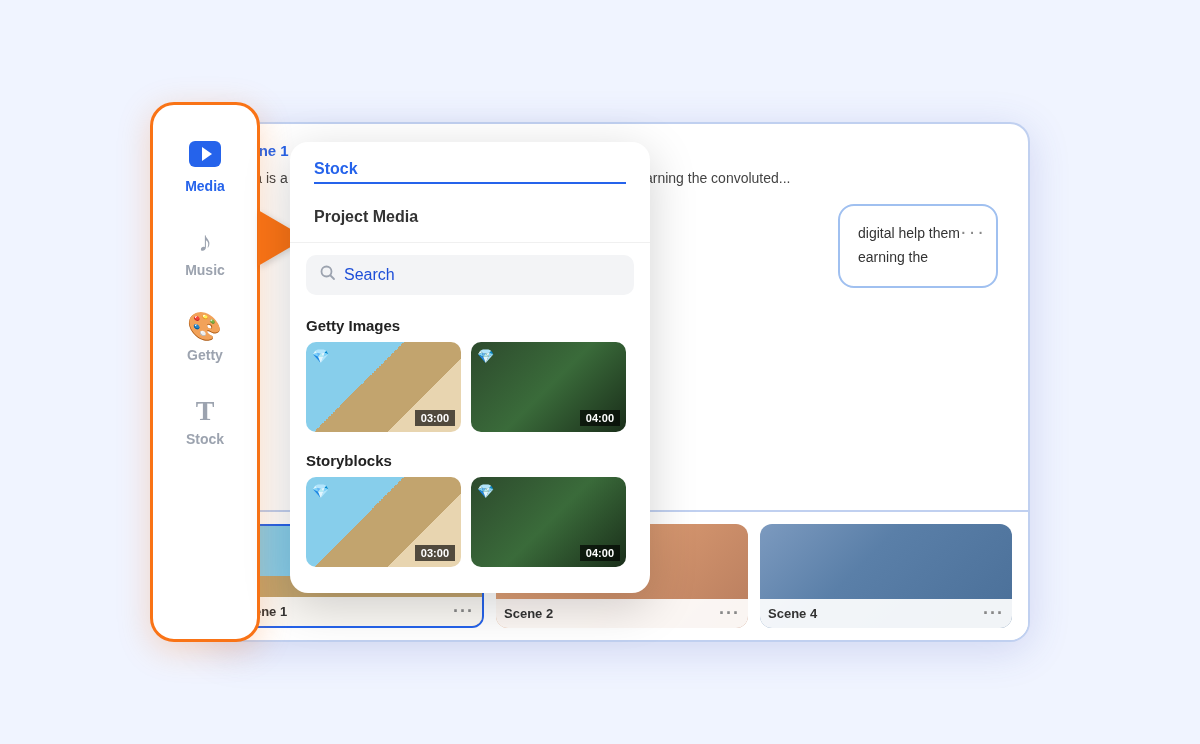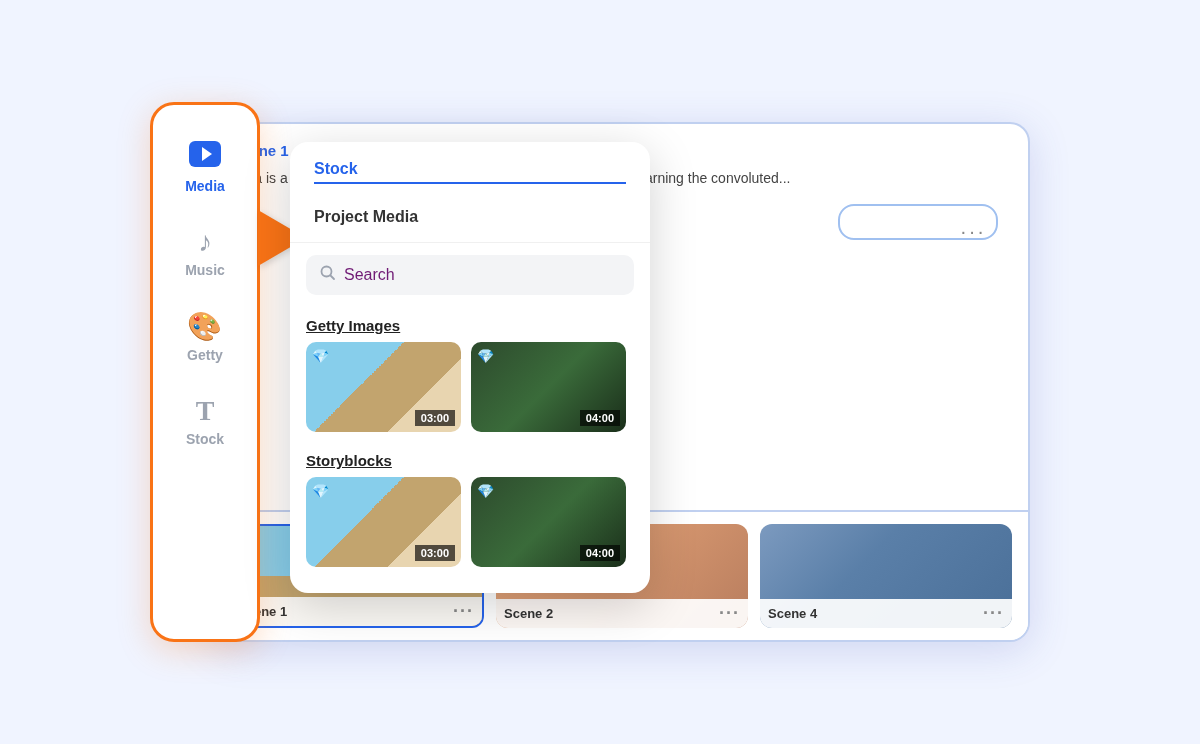--- a/index.html
+++ b/index.html
@@ -234,29 +234,28 @@
       gap: 8px;
     }
 
     .search-icon-svg {
       color: #9ca3af;
       font-size: 16px;
     }
 
     .search-input-text {
       font-size: 16px;
-      color: #701a75;
+      color: #1d4ed8;
     }
 
     .section-title {
       font-size: 15px;
       font-weight: 700;
       color: #222;
       padding: 10px 16px 8px;
-      text-decoration: underline;
     }
 
     .media-grid {
       display: flex;
       gap: 10px;
       padding: 0 16px 10px;
     }
 
     .media-thumb {
       width: 155px;
@@ -364,20 +363,21 @@
 </head>
 <body>
 
 <div class="scene-container">
 
   <div class="editor-card">
     <div class="editor-main">
 
       <div class="right-panel-content">
         <span class="right-panel-dots">···</span>
+        <span>digital help them earning the</span>
       </div>
 
       <div class="scene-header">
         <span>Scene 1</span>
       </div>
       <div class="scene-text">
         <span>Visla is a platform for digital marketers to help them create video learning the convoluted...</span>
       </div>
     </div>
 

